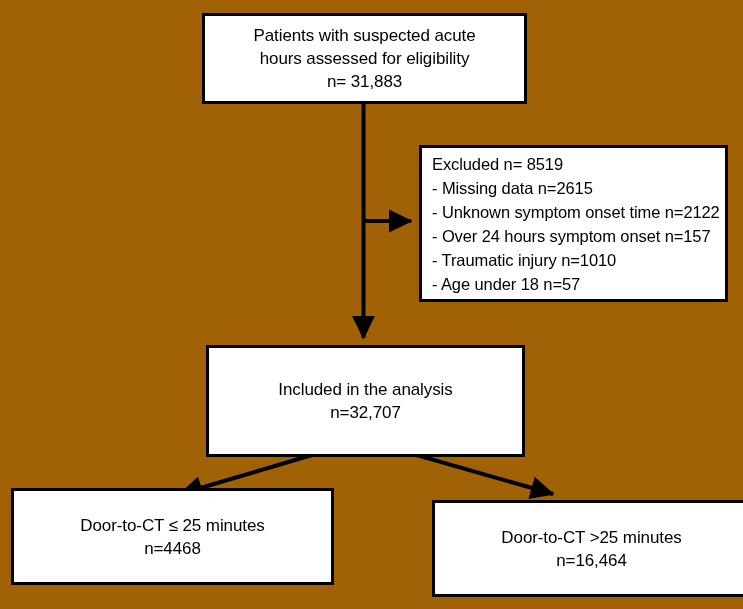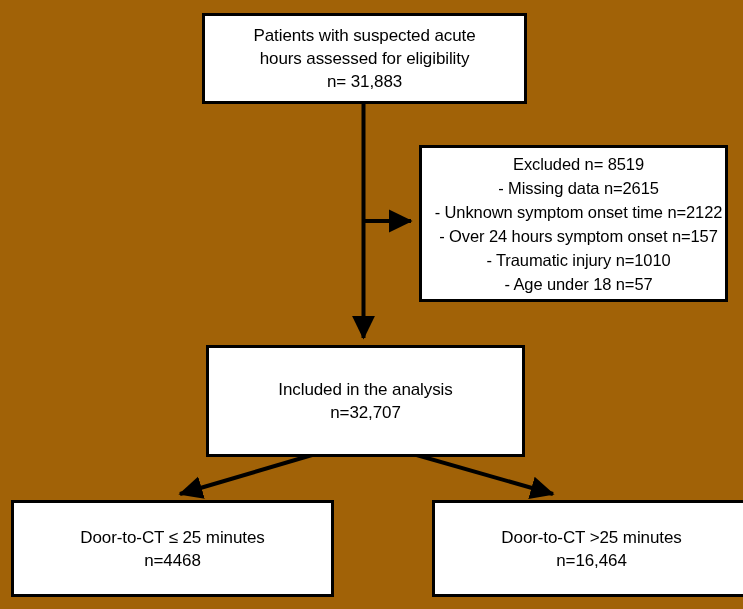--- a/index.html
+++ b/index.html
@@ -35,40 +35,40 @@
     display: flex;
     flex-direction: column;
     justify-content: center;
     z-index: 2;
   }
   .node.centered {
     align-items: center;
     text-align: center;
   }
   .node.listed {
-    align-items: center;
+    align-items: flex-start;
     text-align: left;
     padding-left: 10px;
   }
   .node-line {
     font-size: 17px;
     line-height: 23px;
     white-space: nowrap;
     letter-spacing: -0.1px;
   }
   .node.listed .node-line {
     font-size: 16.5px;
     line-height: 24px;
   }
 
   
   #node-screened   { left: 202px; top: 13px;  width: 325px; height: 91px; }
   #node-excluded   { left: 419px; top: 145px; width: 309px; height: 157px; }
   #node-included   { left: 206px; top: 345px; width: 319px; height: 112px; }
-  #node-fast-group { left: 11px;  top: 500px; width: 323px; height: 97px; }
+  #node-fast-group { left: 11px;  top: 488px; width: 323px; height: 97px; }
   #node-slow-group { left: 412px; top: 500px; width: 319px; height: 97px; margin-left: 20px; }
 </style>
 </head>
 <body>
 
 <div id="flow-canvas">
 
   <svg class="connector-layer" viewBox="0 0 743 609" width="743" height="609" xmlns="http://www.w3.org/2000/svg">
     <defs>
       <marker id="arrowhead" markerWidth="7" markerHeight="7" refX="5.6" refY="3.1" orient="auto" markerUnits="strokeWidth">

